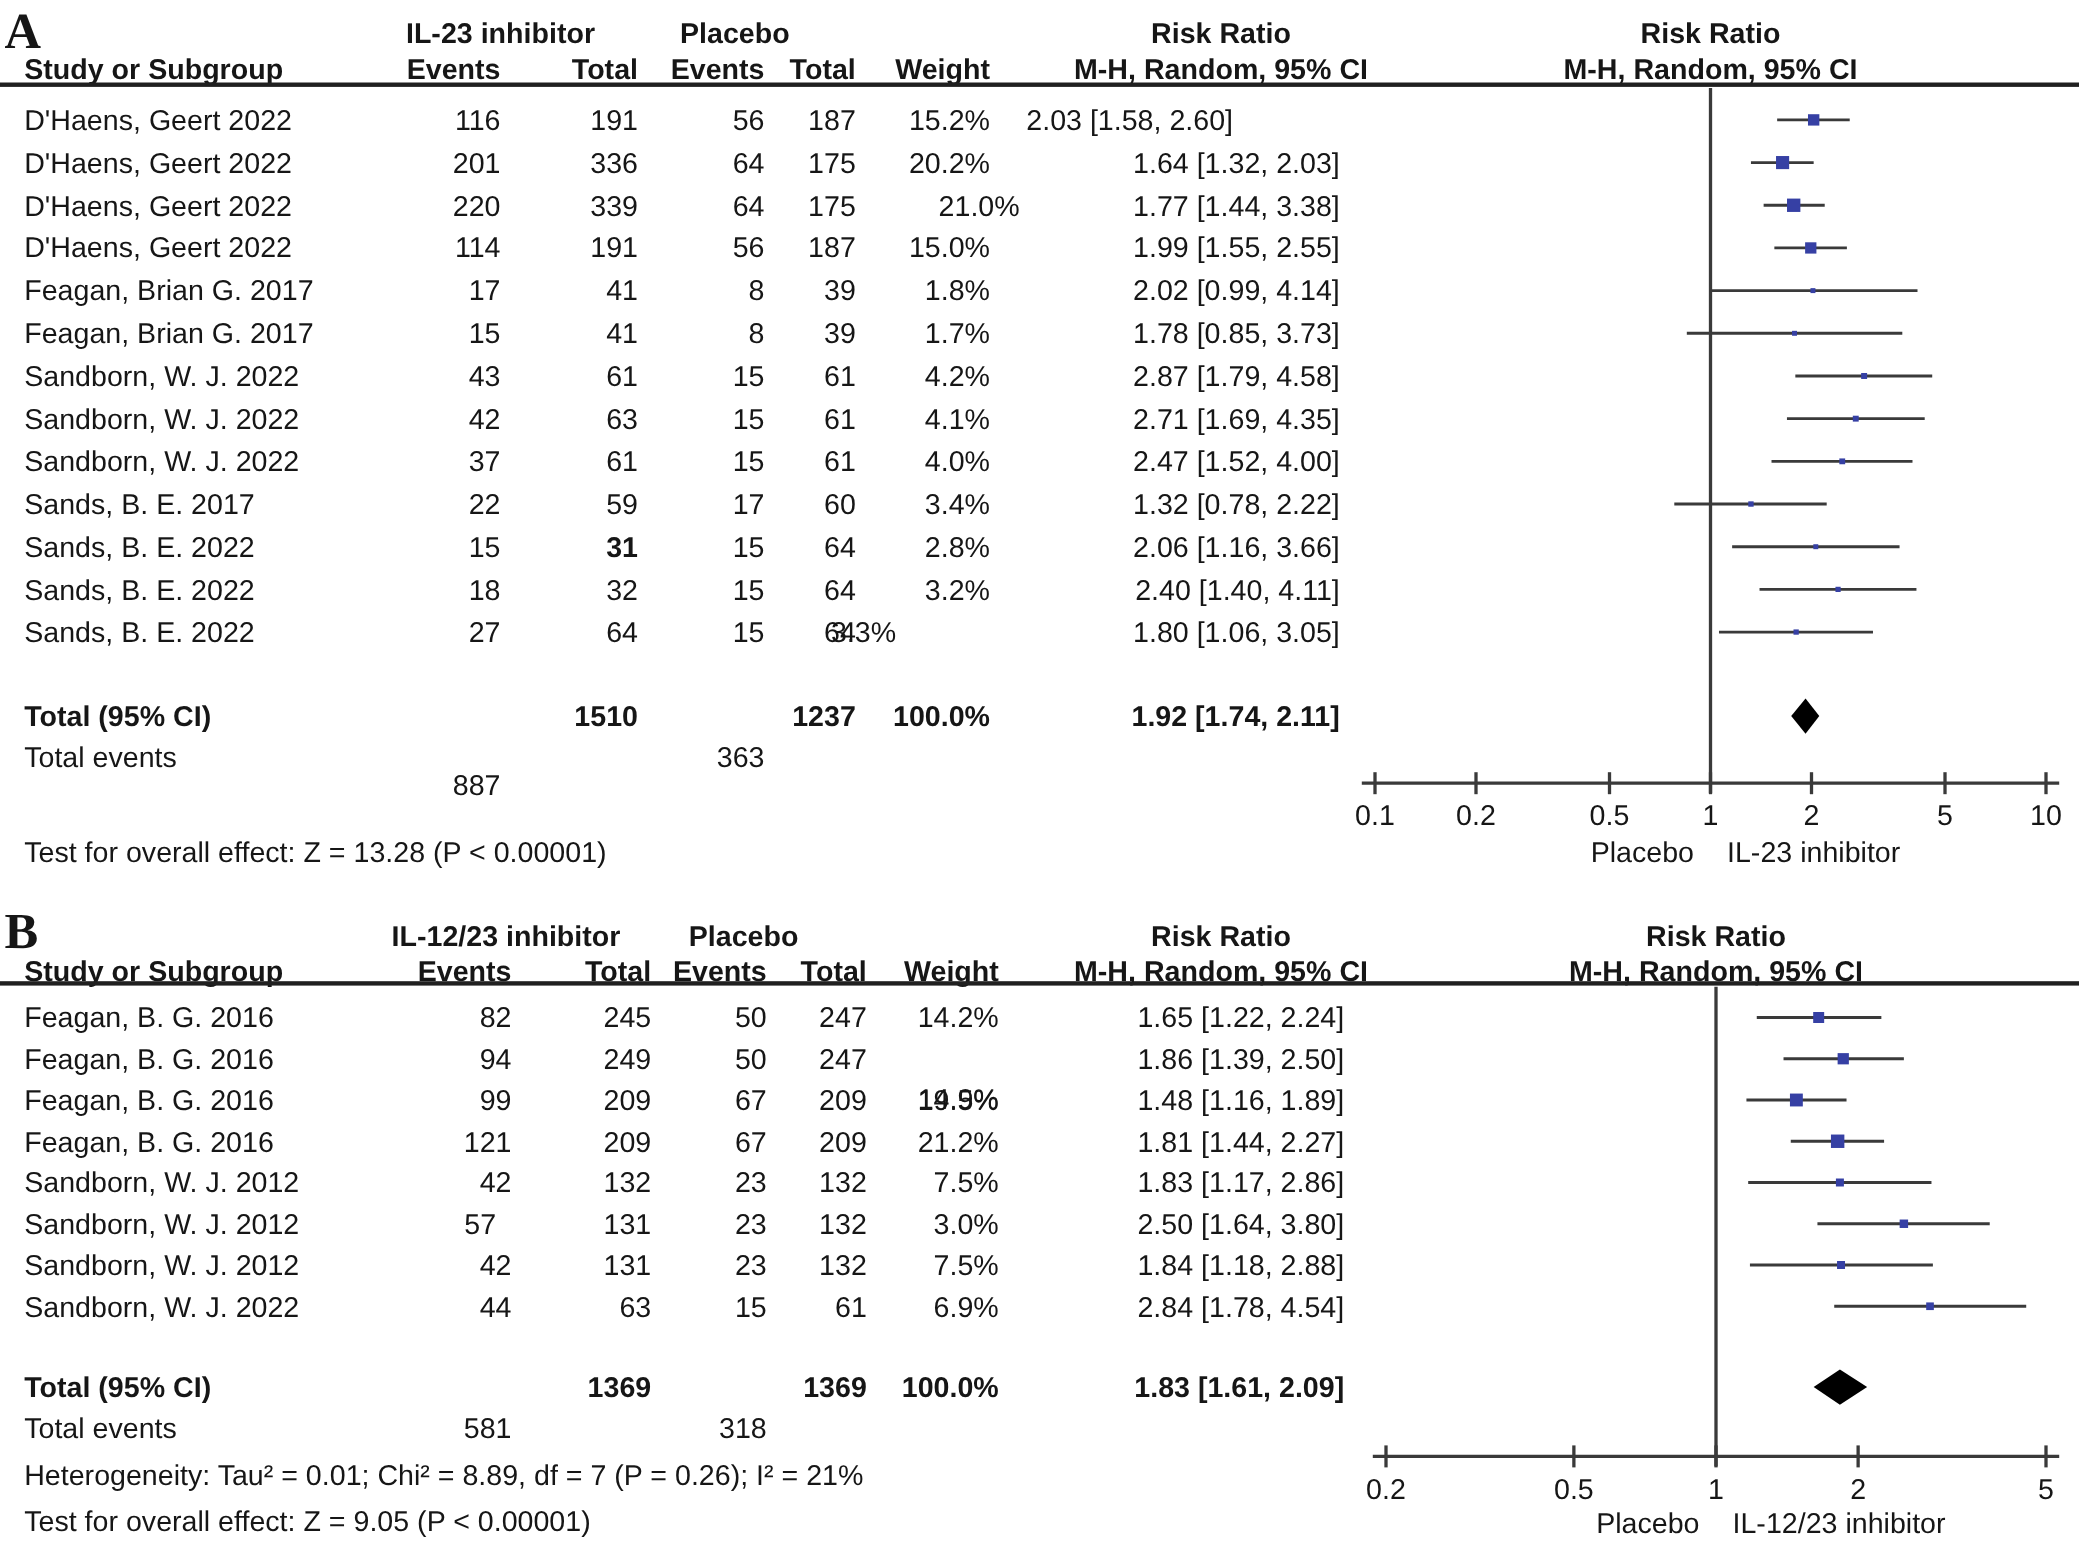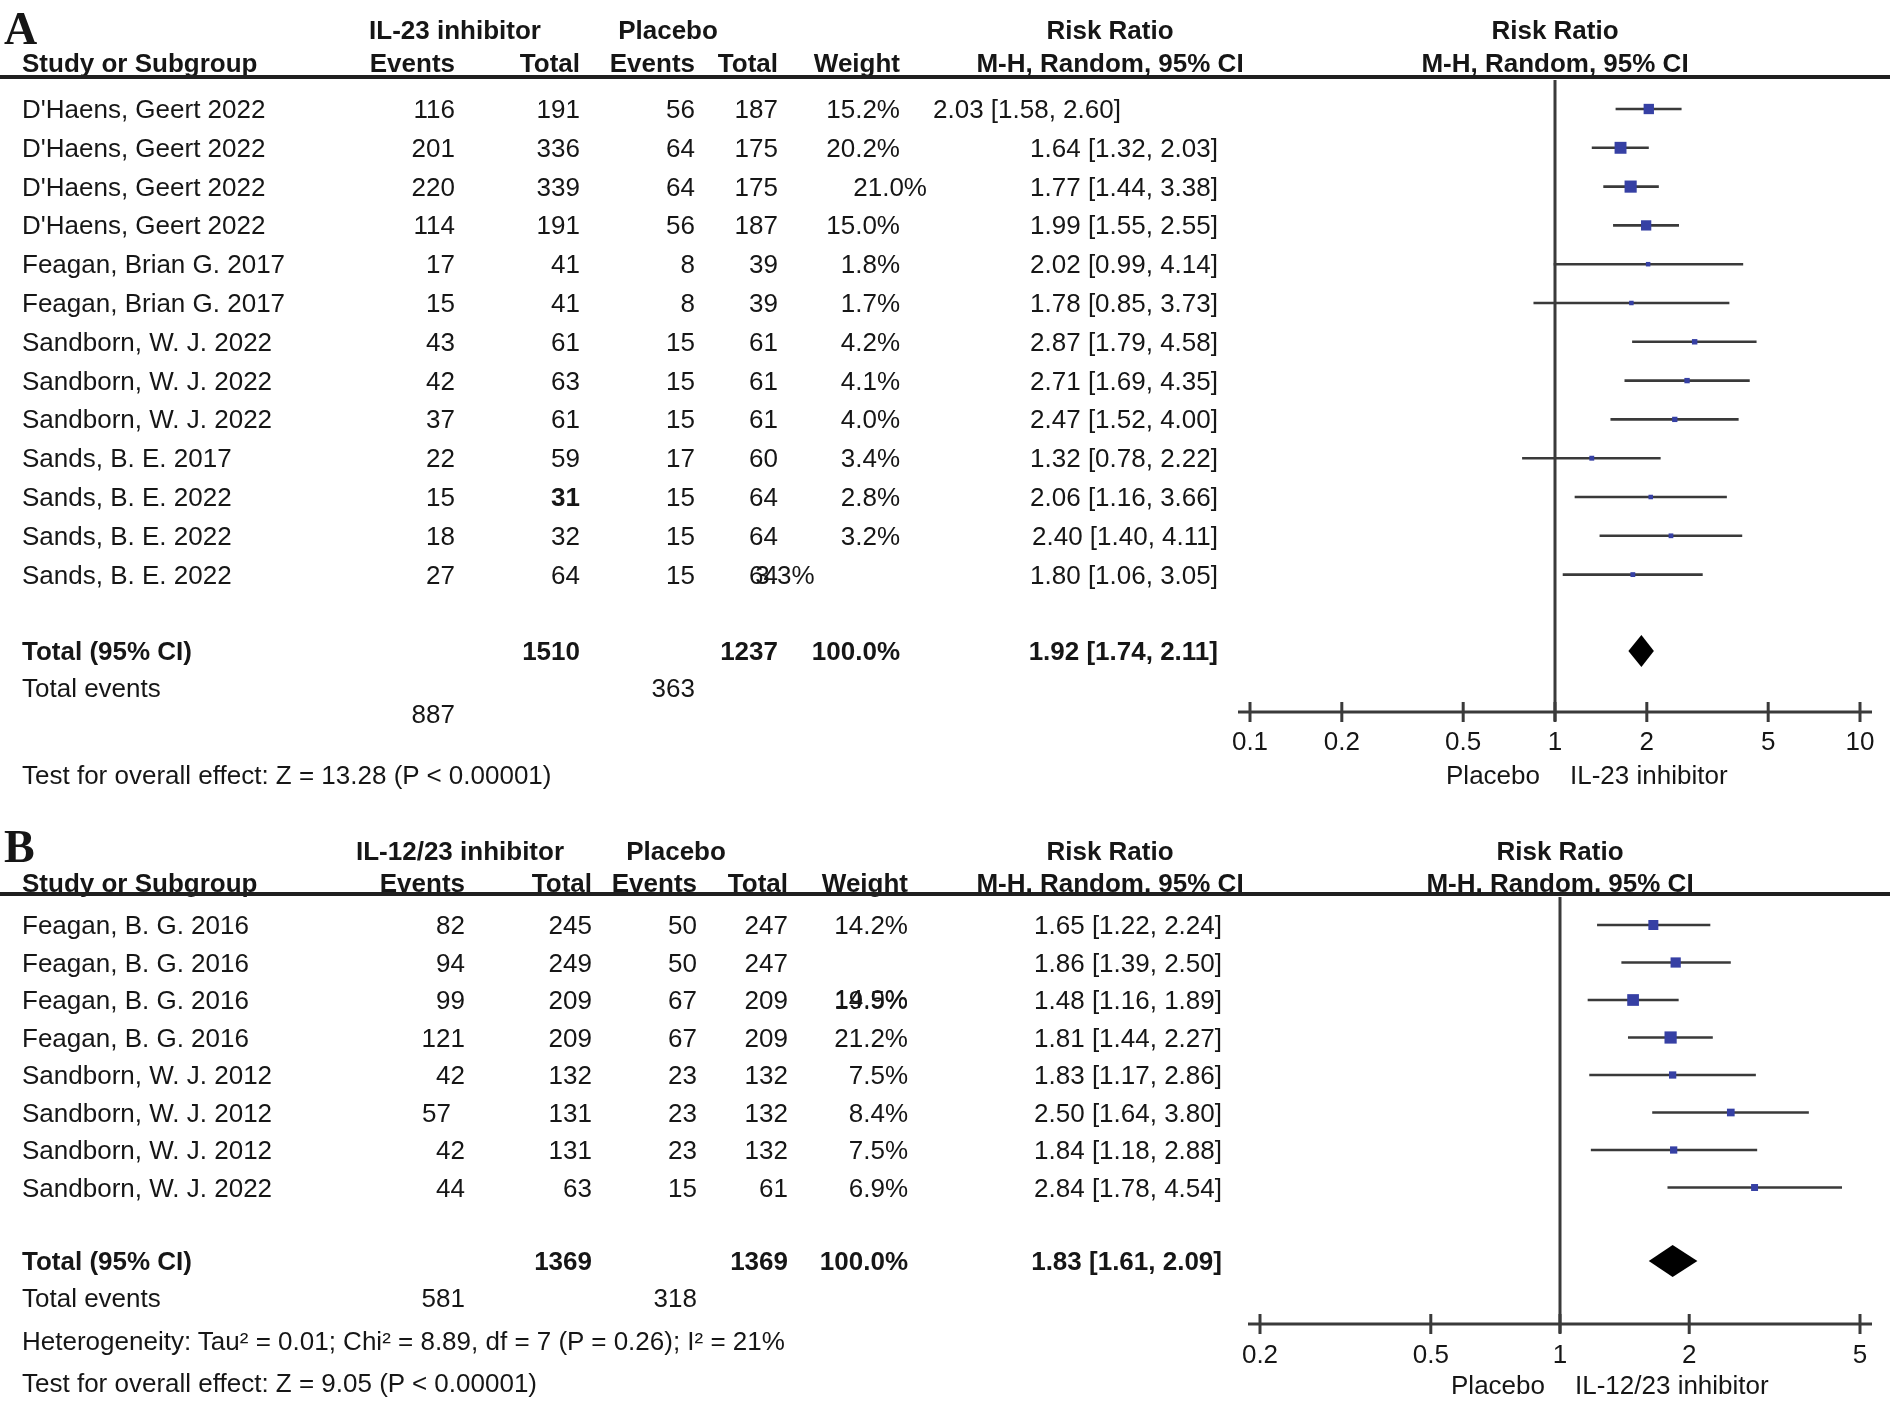--- a/index.html
+++ b/index.html
@@ -316,21 +316,21 @@
         <div class="t" style="left: 362px; top: 1060px; width: 230px; text-align: right;">132</div>
         <div class="t" style="left: 467px; top: 1060px; width: 230px; text-align: right;">23</div>
         <div class="t" style="left: 558px; top: 1060px; width: 230px; text-align: right;">132</div>
         <div class="t" style="left: 678px; top: 1060px; width: 230px; text-align: right;">7.5%</div>
         <div class="t" style="left: 937px; top: 1060px; width: 285px; text-align: right;">1.83 [1.17, 2.86]</div>
         <div class="t" style="left: 22px; top: 1097.5px;">Sandborn, W. J. 2012</div>
         <div class="t" style="left: 221px; top: 1097.5px; width: 230px; text-align: right;">57</div>
         <div class="t" style="left: 362px; top: 1097.5px; width: 230px; text-align: right;">131</div>
         <div class="t" style="left: 467px; top: 1097.5px; width: 230px; text-align: right;">23</div>
         <div class="t" style="left: 558px; top: 1097.5px; width: 230px; text-align: right;">132</div>
-        <div class="t" style="left: 678px; top: 1097.5px; width: 230px; text-align: right;">8.4%</div>
+        <div class="t" style="left: 678px; top: 1097.5px; width: 230px; text-align: right;">3.0%</div>
         <div class="t" style="left: 937px; top: 1097.5px; width: 285px; text-align: right;">2.50 [1.64, 3.80]</div>
         <div class="t" style="left: 22px; top: 1135px;">Sandborn, W. J. 2012</div>
         <div class="t" style="left: 235px; top: 1135px; width: 230px; text-align: right;">42</div>
         <div class="t" style="left: 362px; top: 1135px; width: 230px; text-align: right;">131</div>
         <div class="t" style="left: 467px; top: 1135px; width: 230px; text-align: right;">23</div>
         <div class="t" style="left: 558px; top: 1135px; width: 230px; text-align: right;">132</div>
         <div class="t" style="left: 678px; top: 1135px; width: 230px; text-align: right;">7.5%</div>
         <div class="t" style="left: 937px; top: 1135px; width: 285px; text-align: right;">1.84 [1.18, 2.88]</div>
         <div class="t" style="left: 22px; top: 1172.5px;">Sandborn, W. J. 2022</div>
         <div class="t" style="left: 235px; top: 1172.5px; width: 230px; text-align: right;">44</div>

